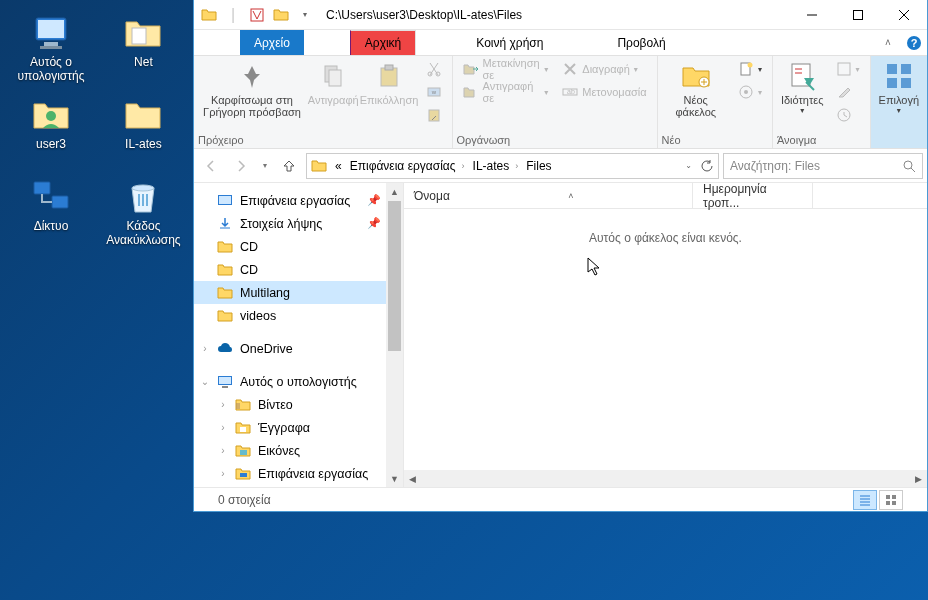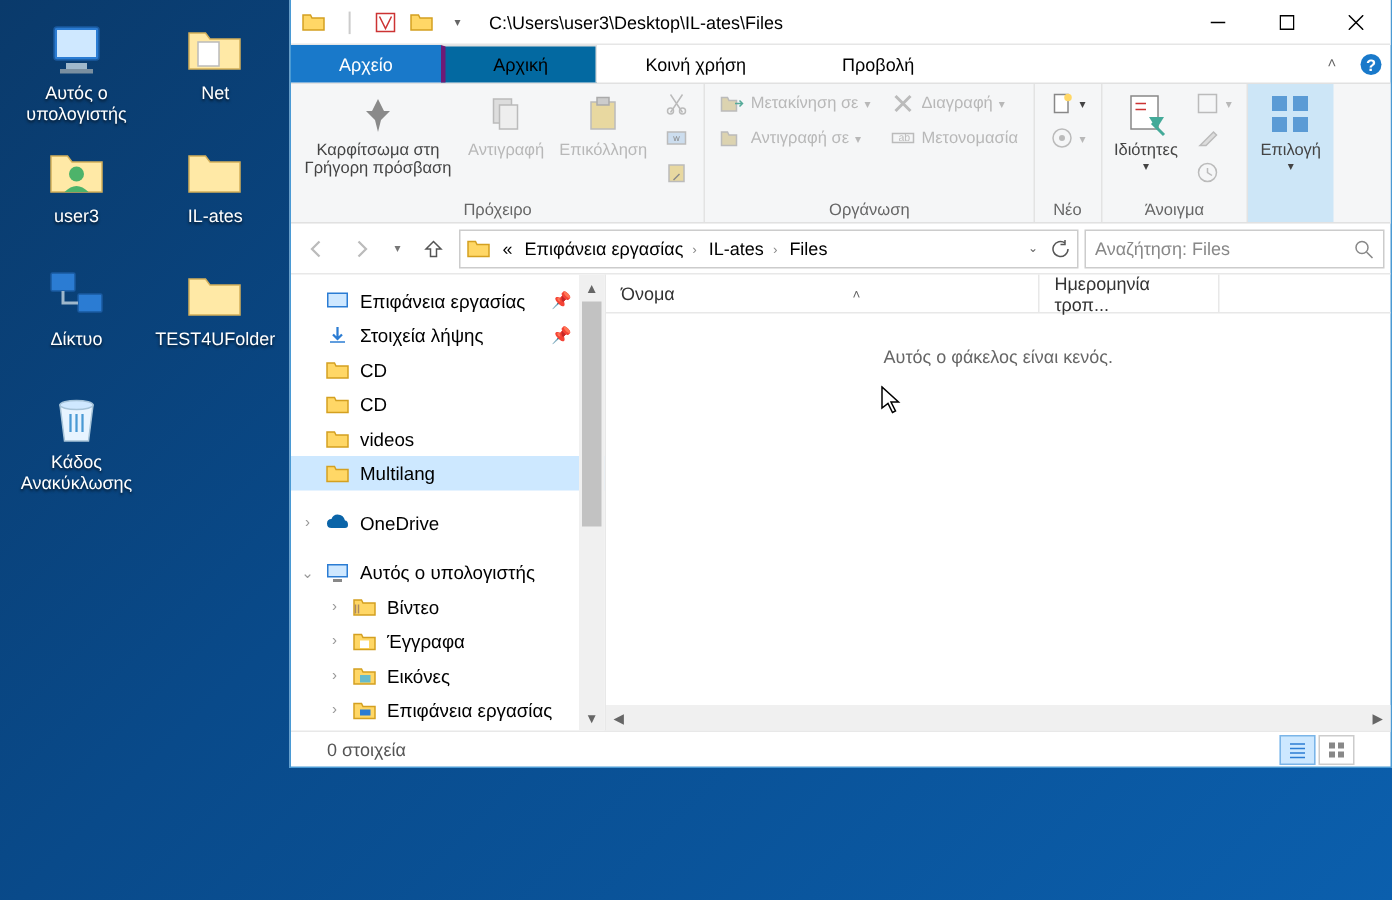--- a/index.html
+++ b/index.html
@@ -15,30 +15,30 @@
 .window { position: absolute; left: 193px; top: 0; width: 735px; height: 512px; background: #fff; display: flex; flex-direction: column; border: 1px solid #4a9ad4; border-top: none; }
 
 .titlebar { height: 30px; background: #fff; display: flex; align-items: center; border-bottom: 1px solid #e6e6e6; }
 .titlebar .qat { display: flex; align-items: center; gap: 2px; padding: 0 4px; }
 .titlebar .qat-item { width: 22px; height: 22px; display: flex; align-items: center; justify-content: center; }
 .titlebar .title { flex: 1; font-size: 12px; color: #000; padding-left: 6px; }
 .winbtns { display: flex; height: 100%; }
 .winbtn { width: 46px; display: flex; align-items: center; justify-content: center; cursor: pointer; }
 
 .menubar { height: 26px; display: flex; align-items: stretch; font-size: 12px; border-bottom: 1px solid #e1e1e1; }
-.menubar .tab { padding: 0 32px; display: flex; align-items: center; cursor: pointer; }
+.menubar .tab { padding: 0 14px; display: flex; align-items: center; cursor: pointer; margin-left: 46px; }
 .menubar .tab.file { background: #1979ca; color: #fff; }
-.menubar .tab.active { background: #0369a1; border-top: 1px solid #e1e1e1; border-left: 3px solid #701a75; border-right: 1px solid #e1e1e1; }
+.menubar .tab.active { background: #ef4444; border-top: 1px solid #e1e1e1; border-left: 1px solid #701a75; border-right: 1px solid #e1e1e1; }
 .menubar .spacer { flex: 1; }
 .menubar .help { width: 26px; display: flex; align-items: center; justify-content: center; }
 
 .ribbon { background: #f5f6f7; height: 93px; display: flex; border-bottom: 1px solid #e1e1e1; }
 .ribbon-group { border-right: 1px solid #e3e3e3; display: flex; flex-direction: column; padding: 2px 4px 0; }
 .ribbon-group .items { flex: 1; display: flex; align-items: flex-start; gap: 2px; }
-.ribbon-group .label { text-align: center; font-size: 11px; color: #666; padding-bottom: 2px; }
+.ribbon-group .label { text-align: left; font-size: 11px; color: #666; padding-bottom: 2px; }
 .rbtn-large { width: auto; min-width: 48px; padding: 2px 4px; display: flex; flex-direction: column; align-items: center; font-size: 11px; color: #444; cursor: pointer; text-align: center; }
 .rbtn-large.disabled { color: #b8b8b8; }
 .rbtn-large .ric { width: 32px; height: 32px; margin-bottom: 2px; display: flex; align-items: center; justify-content: center; }
 .rbtn-col { display: flex; flex-direction: column; gap: 1px; }
 .rbtn-small { height: 22px; padding: 0 6px; display: flex; align-items: center; font-size: 11px; color: #444; gap: 4px; cursor: pointer; }
 .rbtn-small.disabled { color: #b8b8b8; }
 .rbtn-small .sic { width: 16px; height: 16px; display: flex; align-items: center; justify-content: center; }
 .ribbon-group.selected { background: #cde6f7; gap: 26px; }
 
 .navbar { height: 34px; display: flex; align-items: center; gap: 4px; padding: 3px 4px; border-bottom: 1px solid #e8e8e8; }
@@ -129,28 +129,20 @@
           <rect x="4" y="6" width="16" height="12" rx="1" fill="#2b7cd3" stroke="#1a5aa0"></rect>
           <rect x="22" y="20" width="16" height="12" rx="1" fill="#2b7cd3" stroke="#1a5aa0"></rect>
           <path d="M12 18 L12 26 L22 26" stroke="#9fb8cc" stroke-width="2" fill="none"></path>
         </svg>
       </div>
     <span>Δίκτυο</span>
   </div>
   <div class="desktop-icon">
     <div class="ic">
         <svg width="42" height="42" viewBox="0 0 42 42">
-          <path d="M4 12 L4 34 L38 34 L38 14 L18 14 L15 10 L4 10 Z" fill="#ffe9a6" stroke="#d4b05a"></path>
-        </svg>
-      </div>
-    <span>TEST4UFolder</span>
-  </div>
-  <div class="desktop-icon">
-    <div class="ic">
-        <svg width="42" height="42" viewBox="0 0 42 42">
           <path d="M10 12 L32 12 L29 36 L13 36 Z" fill="#e8f4ff" stroke="#a6c3d8"></path>
           <ellipse cx="21" cy="12" rx="11" ry="3" fill="#cfe8ff" stroke="#a6c3d8"></ellipse>
           <path d="M17 18 L17 30 M21 18 L21 30 M25 18 L25 30" stroke="#4a9ad4" stroke-width="1.5"></path>
         </svg>
       </div>
     <span>Κάδος Ανακύκλωσης</span>
   </div>
 </div>
 
 <div class="window">
@@ -313,20 +305,30 @@
               </div>
               <span>Μετονομασία</span>
             </div>
         </div>
       </div>
       <div class="label">Οργάνωση</div>
     </div>
 
     <div class="ribbon-group">
       <div class="items">
+        <div class="rbtn-large">
+          <div class="ric">
+              <svg width="32" height="32" viewBox="0 0 32 32">
+                <path d="M3 9 L3 26 L29 26 L29 11 L15 11 L13 8 L3 8 Z" fill="#ffd766" stroke="#d4a020"></path>
+                <circle cx="24" cy="22" r="5" fill="#fff" stroke="#d4a020"></circle>
+                <path d="M24 19 L24 25 M21 22 L27 22" stroke="#d4a020"></path>
+              </svg>
+            </div>
+          <span>Νέος φάκελος</span>
+        </div>
         <div class="rbtn-col">
           <div class="rbtn-small">
               <div class="sic">
                 <svg width="16" height="16" viewBox="0 0 16 16">
                   <rect x="3" y="2" width="9" height="12" fill="#fff" stroke="#888"></rect>
                   <circle cx="12" cy="4" r="2.5" fill="#ffd766"></circle>
                 </svg>
               </div>
               <span style="font-size:8px;">▾</span>
             </div>
@@ -491,35 +493,35 @@
           <span>CD</span>
         </div>
       <div class="tree-item">
           <div class="tic">
             <svg width="16" height="16" viewBox="0 0 16 16">
               <path d="M1 4 L1 13 L15 13 L15 5 L7 5 L6 3 L1 3 Z" fill="#ffd766" stroke="#d4a020"></path>
             </svg>
           </div>
           <span>CD</span>
         </div>
+      <div class="tree-item selected">
+          <div class="tic">
+            <svg width="16" height="16" viewBox="0 0 16 16">
+              <path d="M1 4 L1 13 L15 13 L15 5 L7 5 L6 3 L1 3 Z" fill="#ffd766" stroke="#d4a020"></path>
+            </svg>
+          </div>
+          <span>Multilang</span>
+        </div>
       <div class="tree-item">
           <div class="tic">
             <svg width="16" height="16" viewBox="0 0 16 16">
               <path d="M1 4 L1 13 L15 13 L15 5 L7 5 L6 3 L1 3 Z" fill="#ffd766" stroke="#d4a020"></path>
             </svg>
           </div>
           <span>videos</span>
-        </div>
-      <div class="tree-item selected">
-          <div class="tic">
-            <svg width="16" height="16" viewBox="0 0 16 16">
-              <path d="M1 4 L1 13 L15 13 L15 5 L7 5 L6 3 L1 3 Z" fill="#ffd766" stroke="#d4a020"></path>
-            </svg>
-          </div>
-          <span>Multilang</span>
         </div>
       <div class="tree-spacer"></div>
       <div class="tree-item" style="padding-left:22px;">
           <div class="exp">›</div>
           <div class="tic">
             <svg width="16" height="16" viewBox="0 0 16 16">
               <path d="M4 11 Q1 11 1 8 Q1 5 4 5 Q5 2 8 2 Q12 2 13 6 Q15 6 15 9 Q15 11 13 11 Z" fill="#0a64a8"></path>
             </svg>
           </div>
           <span>OneDrive</span>

